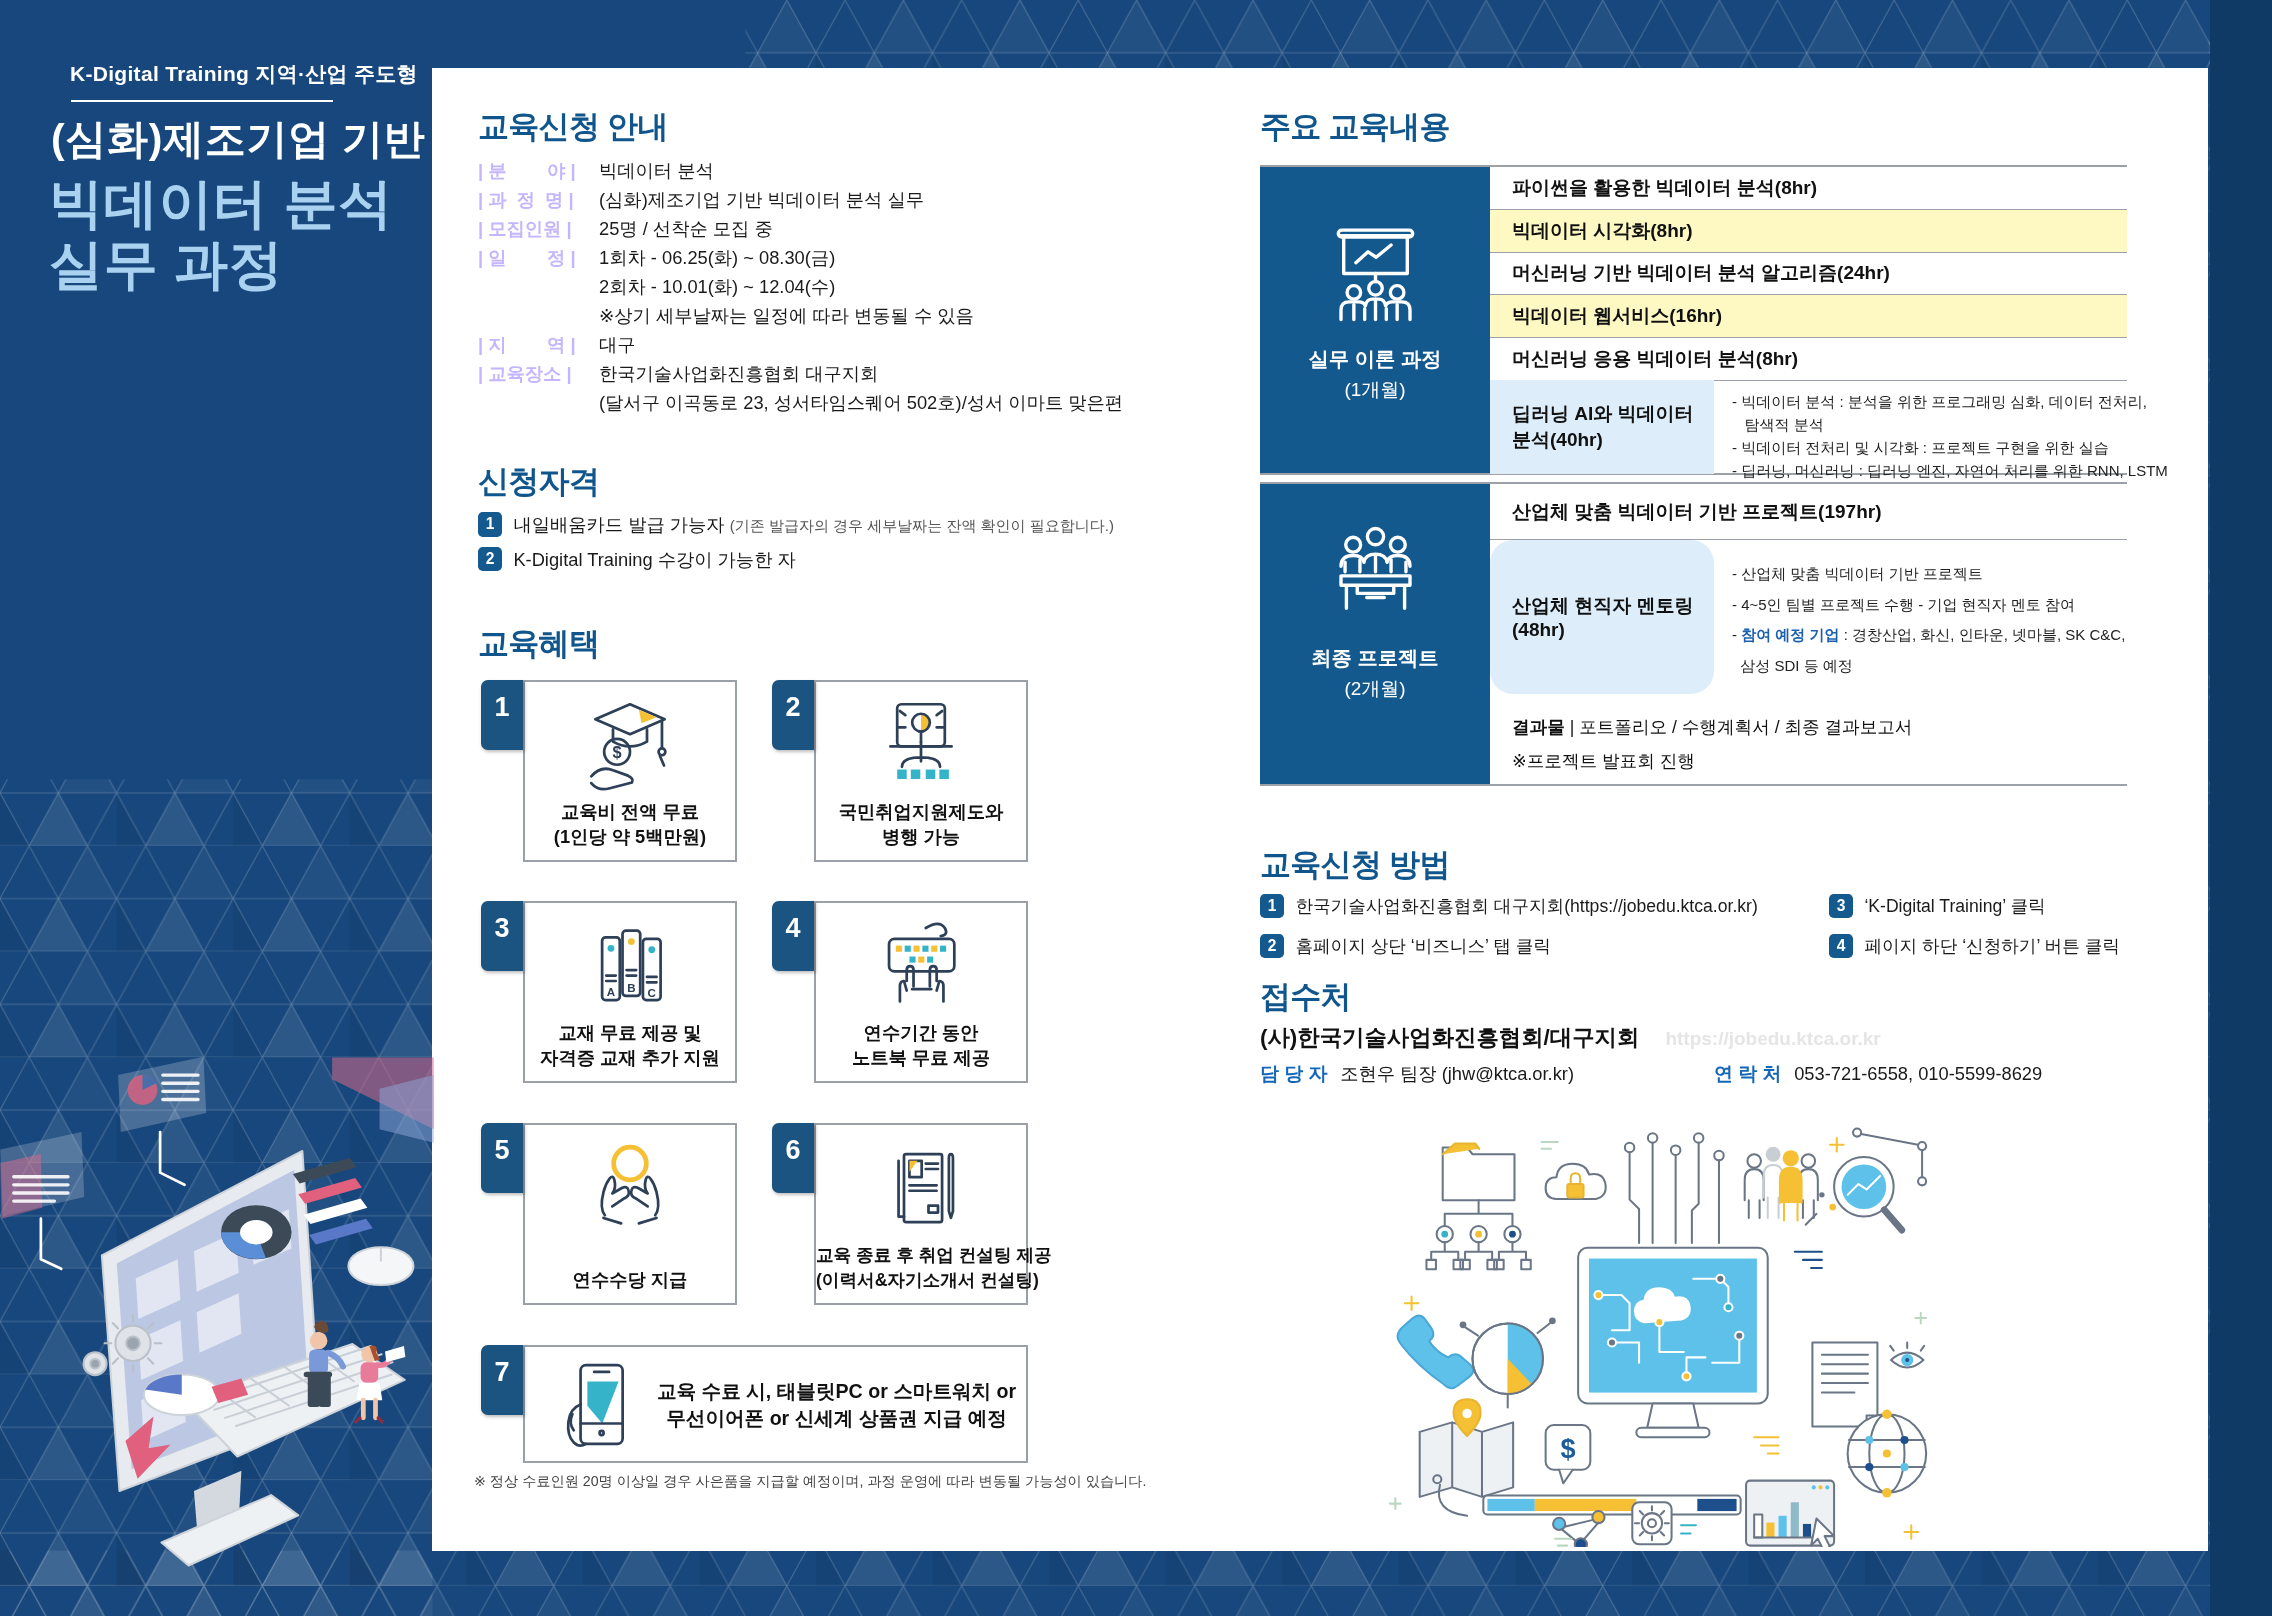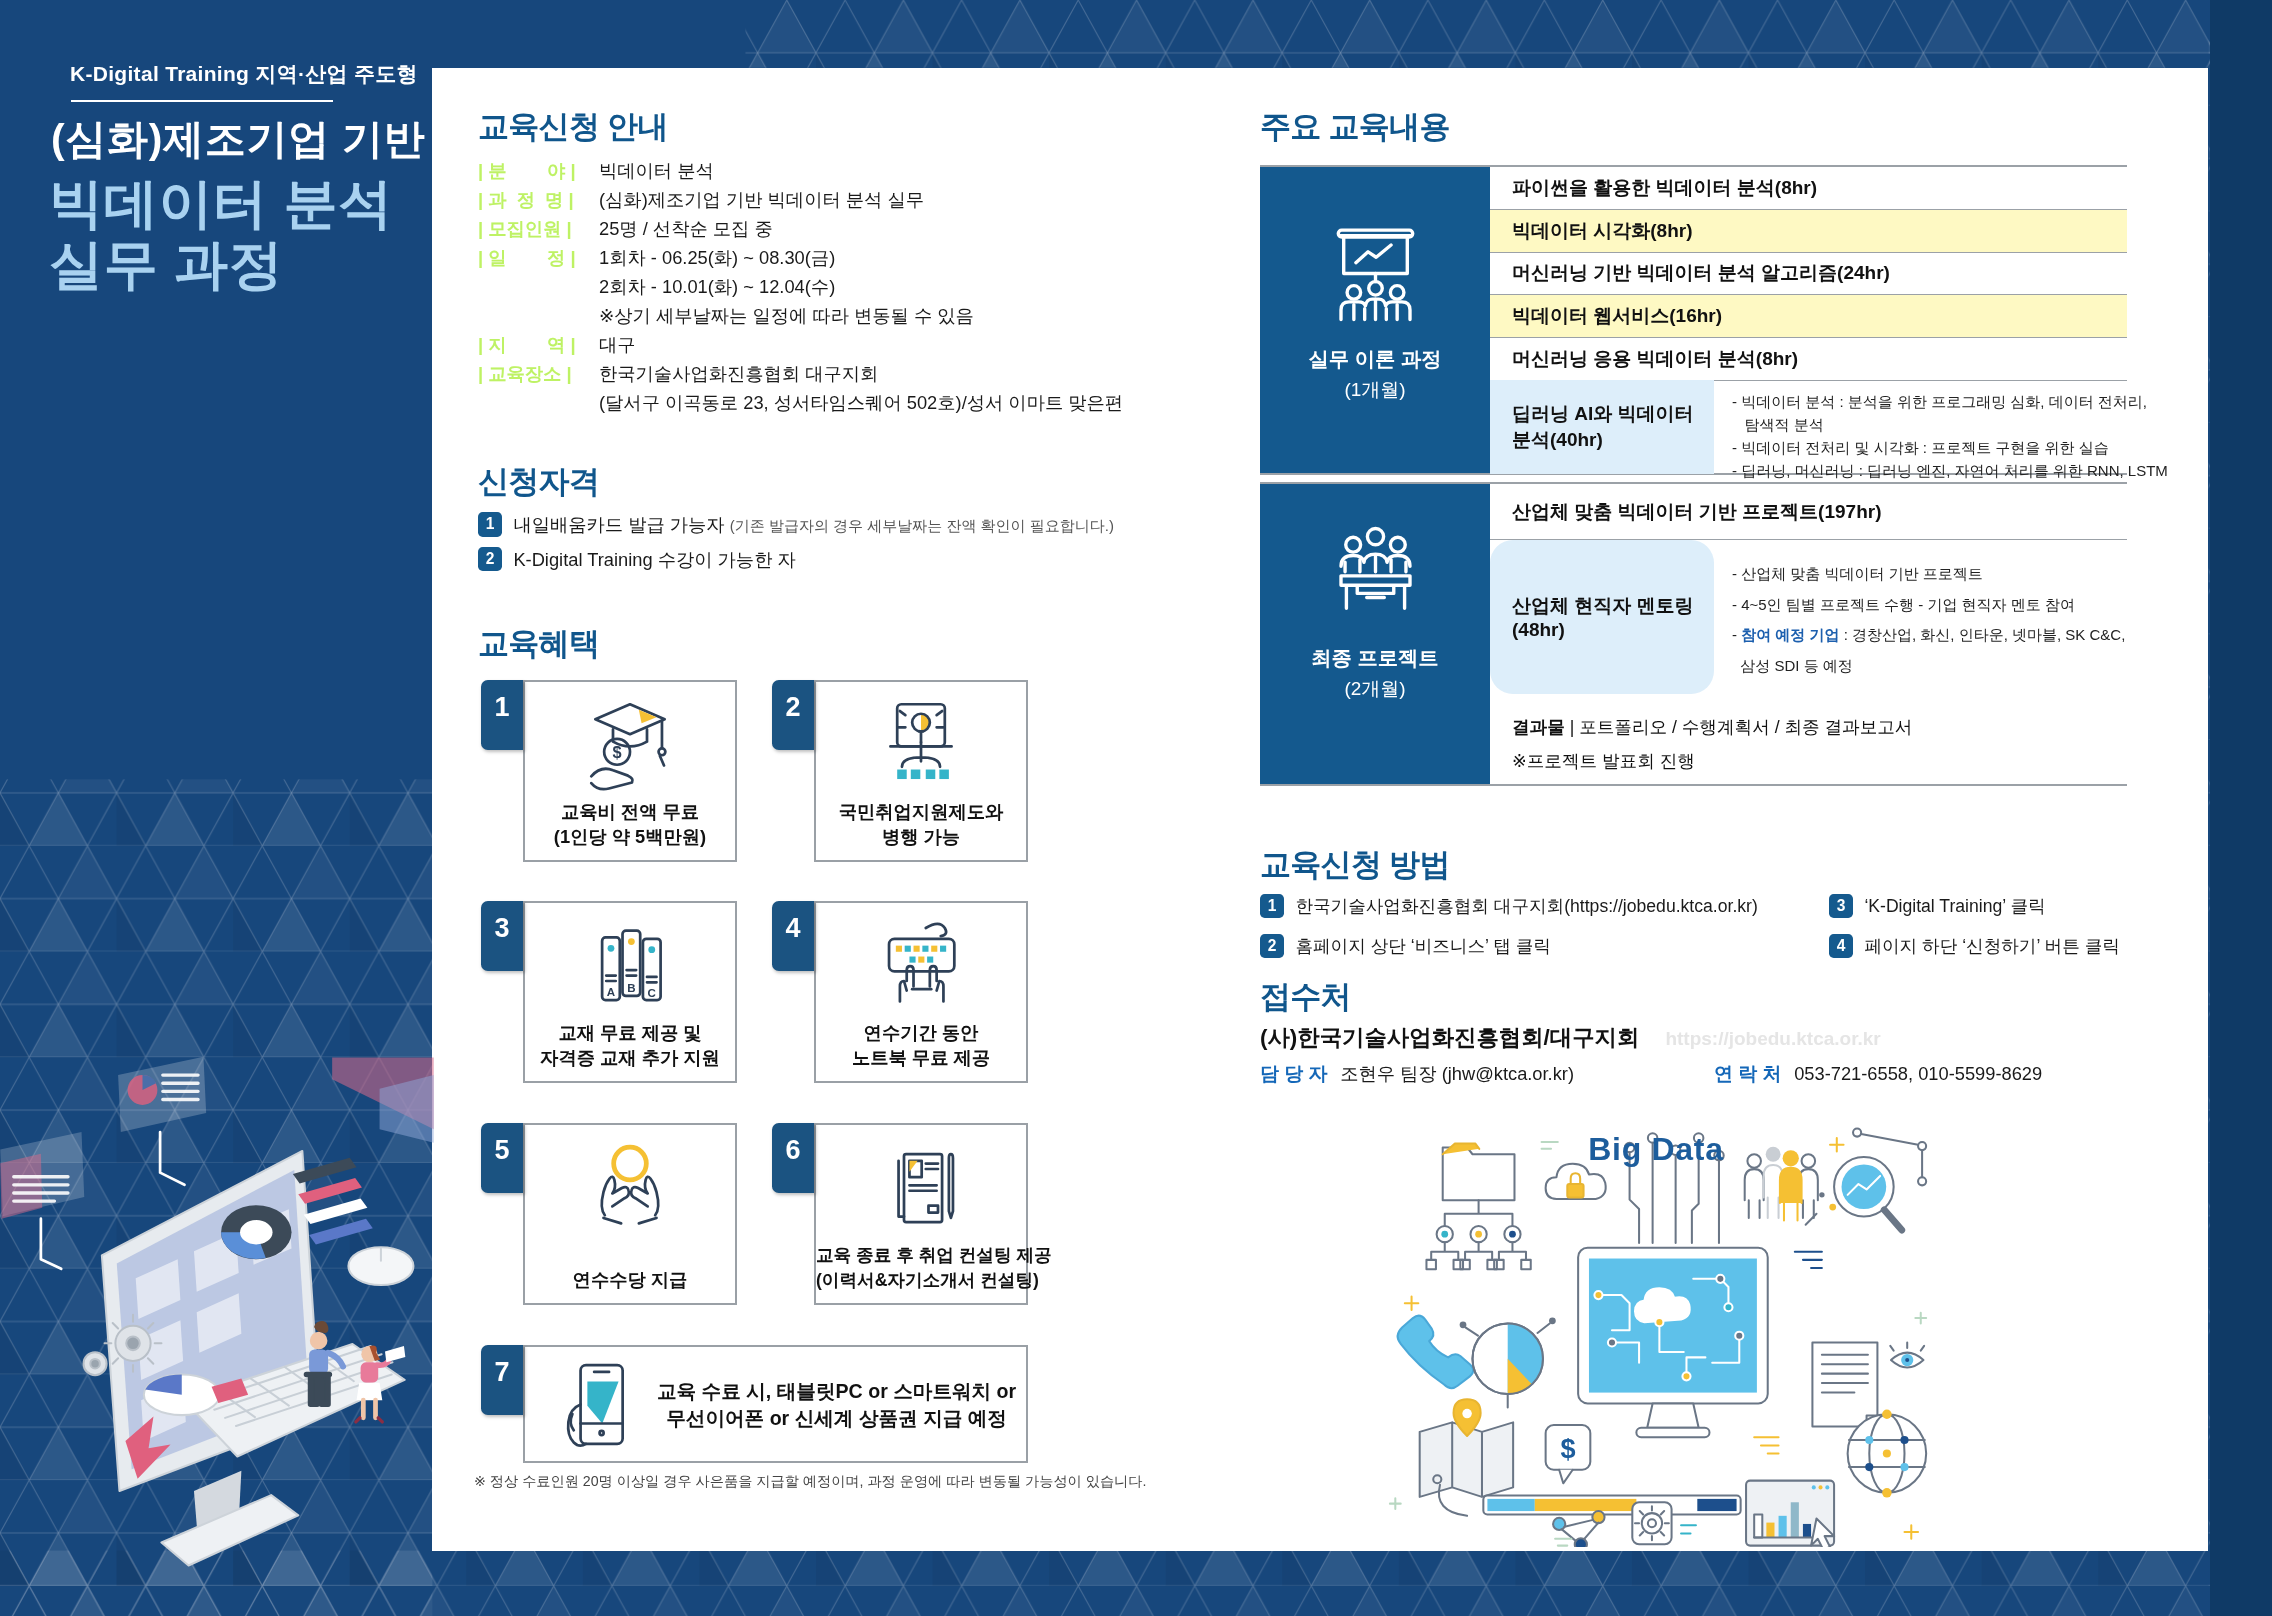--- a/index.html
+++ b/index.html
@@ -14,21 +14,21 @@
   .side-badge{left:70px;top:60px;color:#ffffff;font-size:21px;font-weight:bold;letter-spacing:0.3px;}
   .side-divider{left:71px;top:100px;width:262px;height:2px;background:#ffffff;}
   .side-t1{left:51px;top:112px;color:#ffffff;font-size:41px;font-weight:bold;letter-spacing:0.7px;}
   .side-t2{left:49px;top:168px;color:#a9d2f0;font-size:54px;font-weight:bold;letter-spacing:0.7px;}
   .side-t3{left:49px;top:229px;color:#a9d2f0;font-size:54px;font-weight:bold;letter-spacing:0.7px;}
   
   .sec-h{font-size:31px;font-weight:bold;color:#10568c;letter-spacing:-0.7px;}
   
   #guide-rows{left:478px;top:156px;width:982px;}
   .g-row{display:flex;height:29px;align-items:center;font-size:18.3px;color:#1a1a1a;}
-  .g-label{width:121px;font-weight:bold;color:#bef264;white-space:pre;flex:none;}
+  .g-label{width:121px;font-weight:bold;color:#c4b5fd;white-space:pre;flex:none;}
   .g-value{white-space:pre;}
   
   .q-row{display:flex;align-items:center;margin-bottom:9.5px;}
   .num-badge{width:24.4px;height:24.4px;background:#155a8e;border-radius:4.7px;color:#fff;
              font-size:15.6px;font-weight:bold;display:flex;align-items:center;justify-content:center;flex:none;}
   .q-text{font-size:18.3px;color:#1a1a1a;margin-left:11px;}
   .q-sub{font-size:15px;color:#555;}
   
   .card{position:absolute;width:210px;height:178px;background:#fff;border:2px solid #9aa0a6;}
   .card-badge{position:absolute;left:-44px;top:-2px;width:42px;height:70px;background:#1b5381;
@@ -402,21 +402,20 @@
   <div class="abs person-line">
     <span class="p-label">담 당 자</span>
     <span class="p-val">조현우 팀장 (jhw@ktca.or.kr)</span>
     <span class="phone-grp">
       <span class="p-label">연 락 처</span>
       <span class="p-val">053-721-6558, 010-5599-8629</span>
     </span>
   </div>
 
   <div class="abs" id="bigdata">
-    <div id="bigdata-title">Big Data</div>
     <svg width="562" height="428" viewBox="0 0 830 632">
       <g stroke="#6a7686" stroke-width="3" fill="none" stroke-linecap="round" stroke-linejoin="round">
 
         <path d="M100,42 h36 l8,10 h62 v68 h-106 z" fill="#ffffff"></path>
         <path d="M100,52 l18,-16 h30 l6,8" stroke="#e8b531" fill="#f5c033"></path>
         <path d="M153,120 v20 M103,158 v-18 h100 v18"></path>
         <circle cx="103" cy="170" r="12" fill="#ffffff"></circle>
           <circle cx="103" cy="170" r="5" fill="#35b4c9" stroke="none"></circle>
         <circle cx="153" cy="170" r="12" fill="#ffffff"></circle>
           <circle cx="153" cy="170" r="5" fill="#f5c033" stroke="none"></circle>

